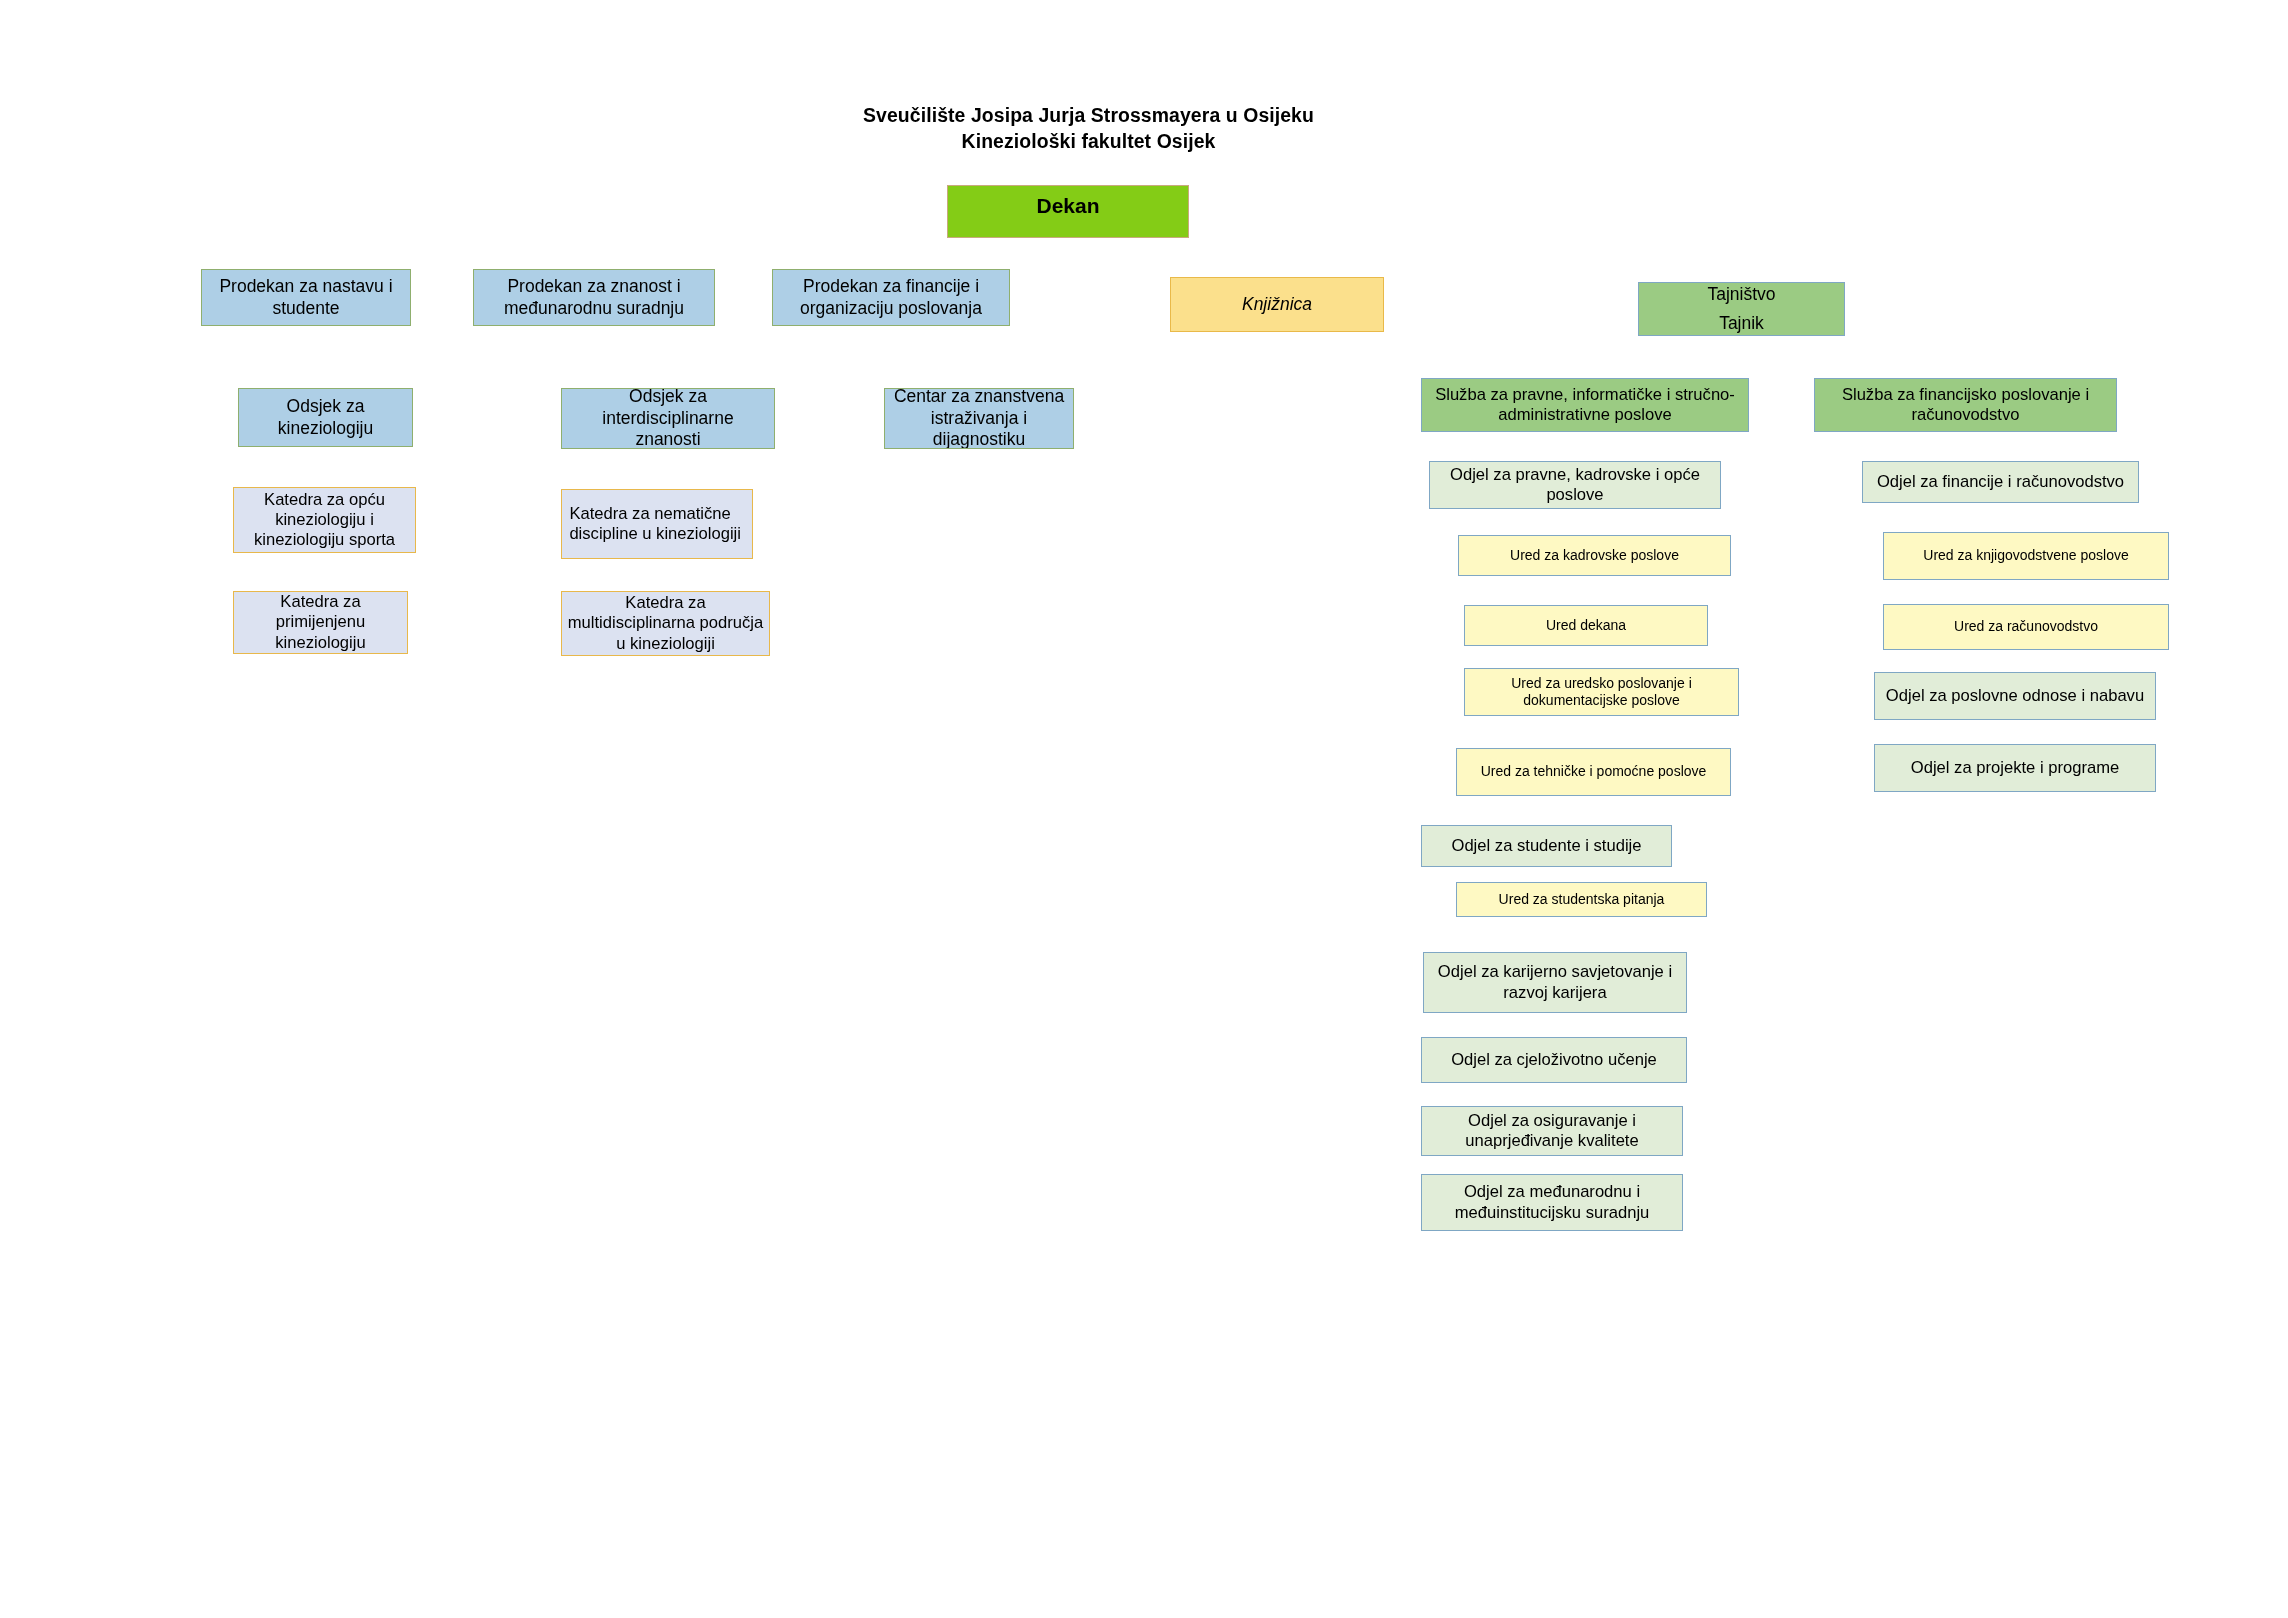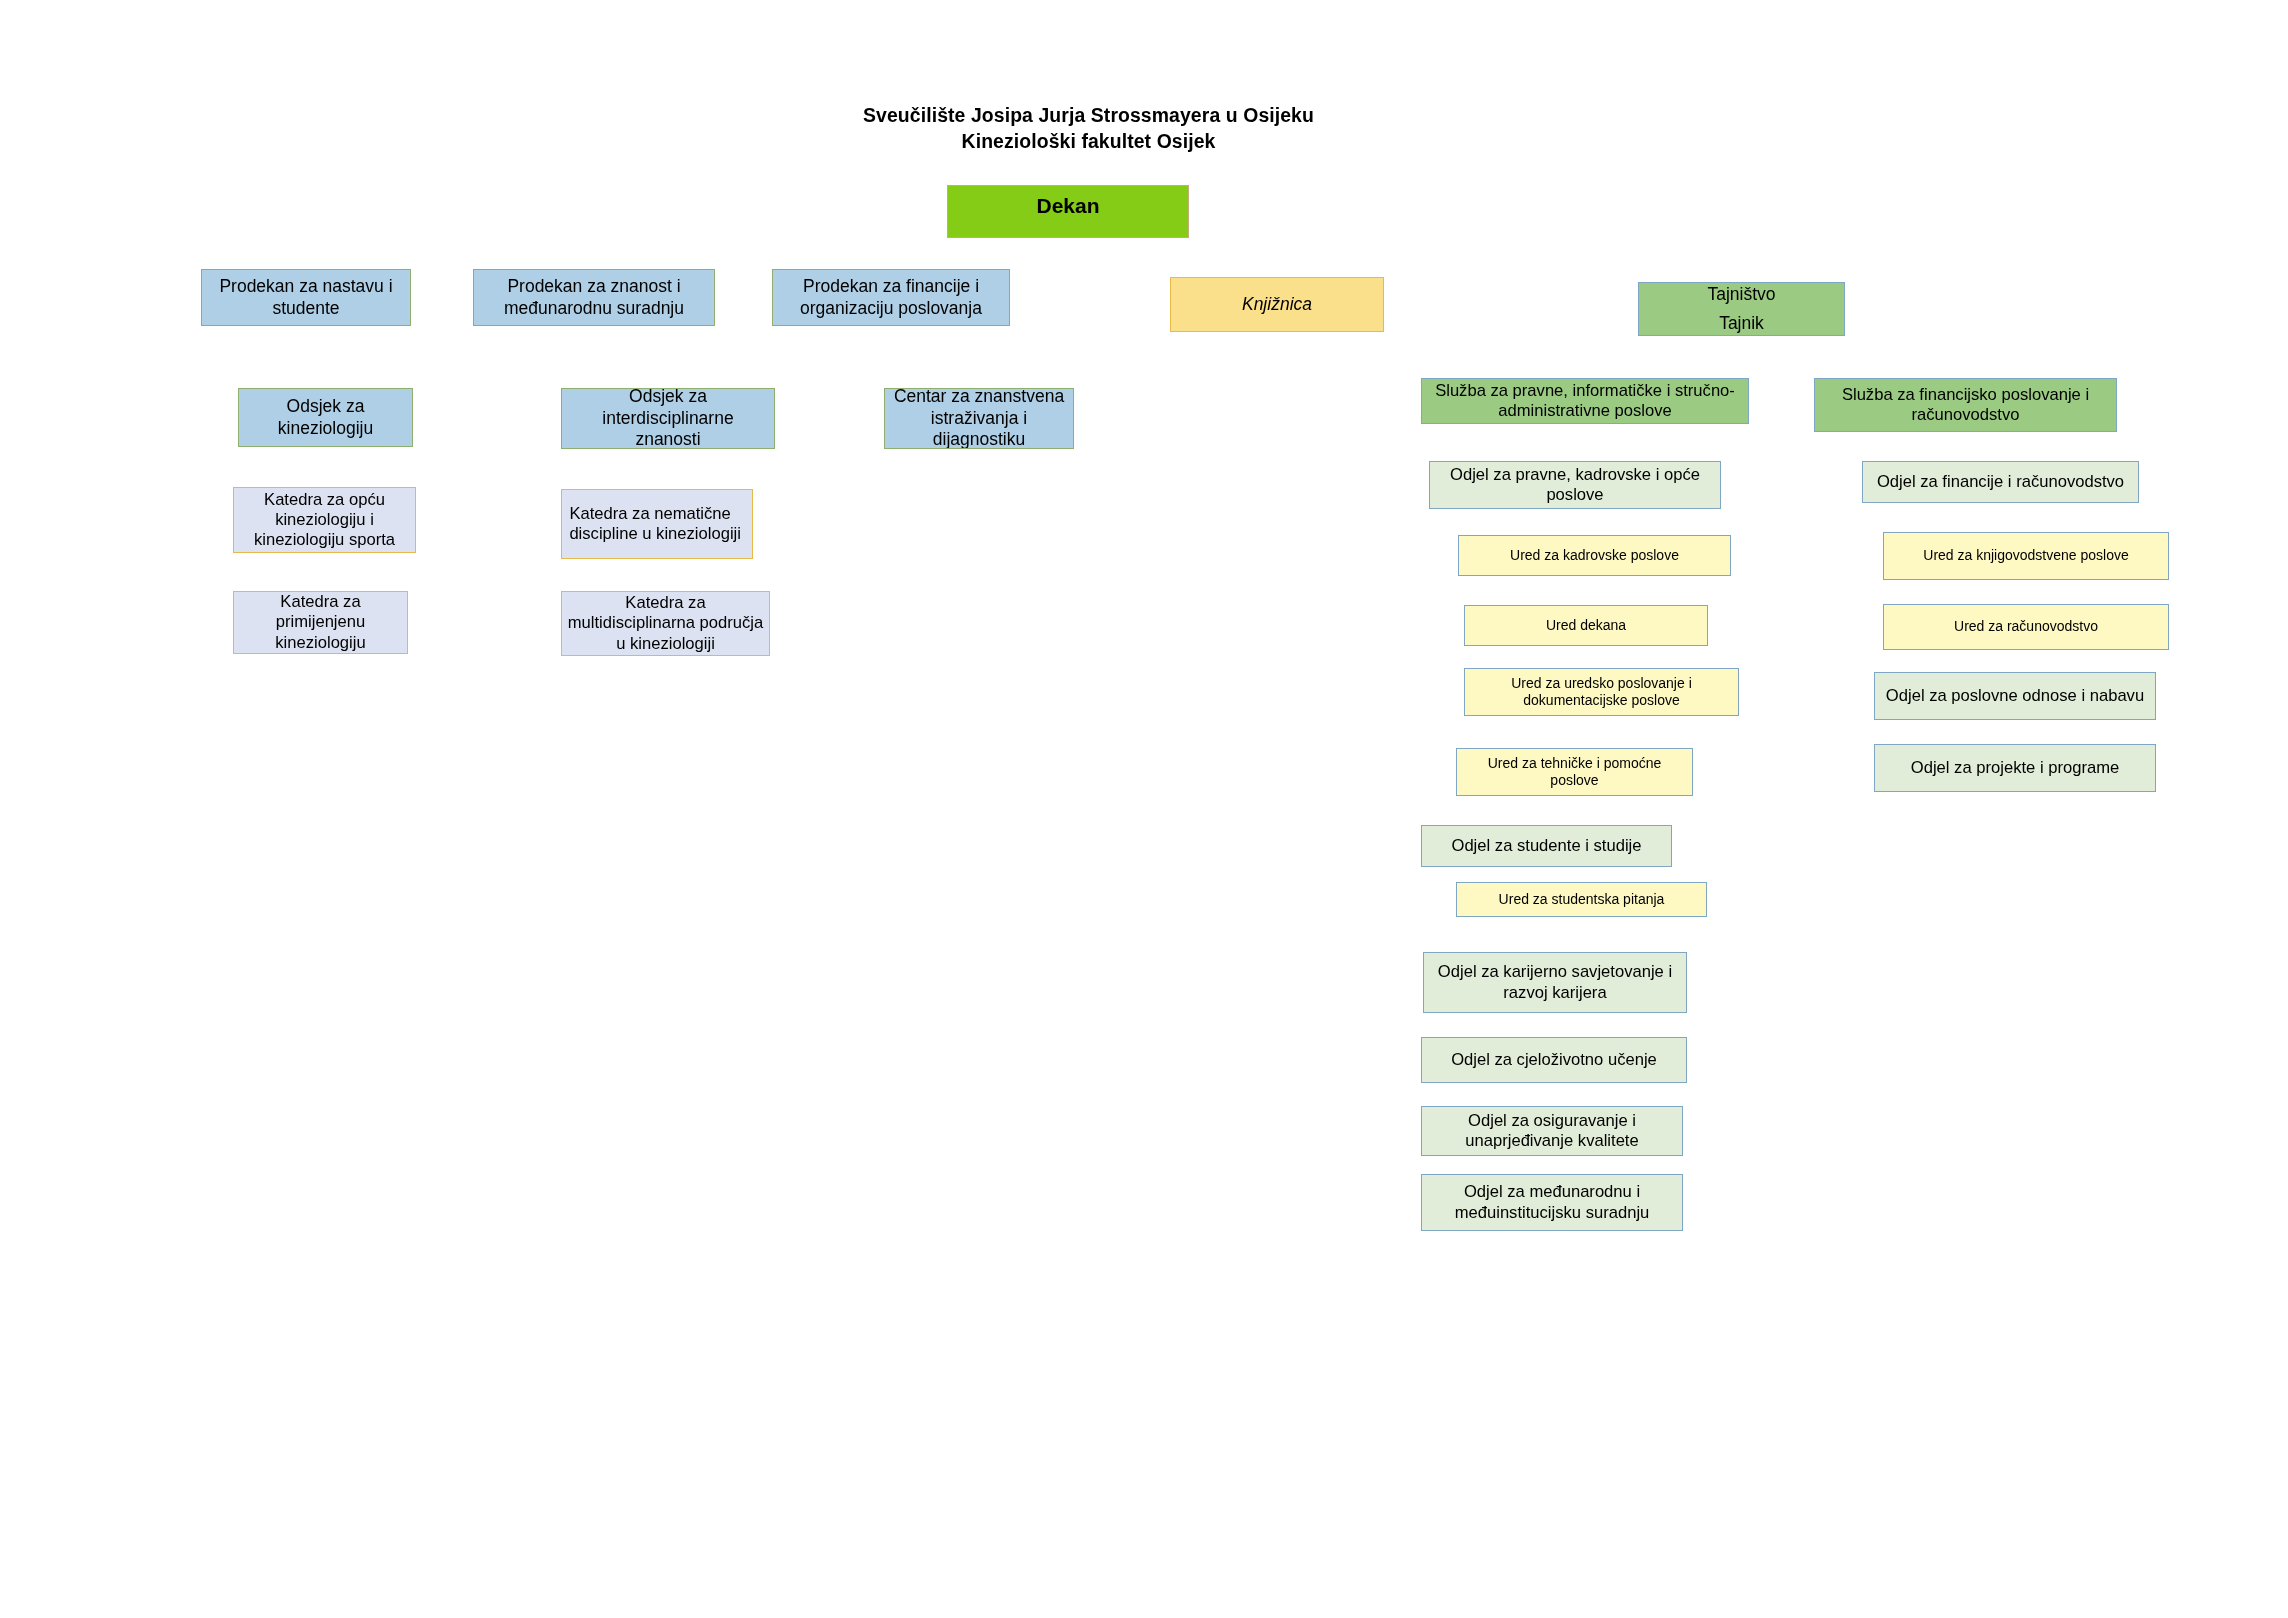--- a/index.html
+++ b/index.html
@@ -154,41 +154,41 @@
   </div>
 
   <div class="node n-lavender" style="left:561px; top:591px; width:209px; height:65px;">
     <span>Katedra za multidisciplinarna područja u kineziologiji</span>
   </div>
 
   <div class="node n-blue" style="left:884px; top:388px; width:190px; height:61px;">
     <span>Centar za znanstvena istraživanja i dijagnostiku</span>
   </div>
 
-  <div class="node n-green n-sluzba" style="left:1421px; top:378px; width:328px; height:46px;">
+  <div class="node n-green n-sluzba" style="left:1421px; top:378px; width:328px; height:54px;">
     <span>Služba za pravne, informatičke i stručno-administrativne poslove</span>
   </div>
 
   <div class="node n-palegreen" style="left:1429px; top:461px; width:292px; height:48px;">
     <span>Odjel za pravne, kadrovske i opće poslove</span>
   </div>
 
   <div class="node n-peach" style="left:1458px; top:535px; width:273px; height:41px;">
     <span>Ured za kadrovske poslove</span>
   </div>
 
   <div class="node n-peach" style="left:1464px; top:605px; width:244px; height:41px;">
     <span>Ured dekana</span>
   </div>
 
   <div class="node n-peach" style="left:1464px; top:668px; width:275px; height:48px;">
     <span>Ured za uredsko poslovanje i dokumentacijske poslove</span>
   </div>
 
-  <div class="node n-peach" style="left:1456px; top:748px; width:237px; height:48px;">
+  <div class="node n-peach" style="left:1456px; top:748px; width:275px; height:48px;">
     <span>Ured za tehničke i pomoćne poslove</span>
   </div>
 
   <div class="node n-palegreen" style="left:1421px; top:825px; width:251px; height:42px;">
     <span>Odjel za studente i studije</span>
   </div>
 
   <div class="node n-peach" style="left:1456px; top:882px; width:251px; height:35px;">
     <span>Ured za studentska pitanja</span>
   </div>

